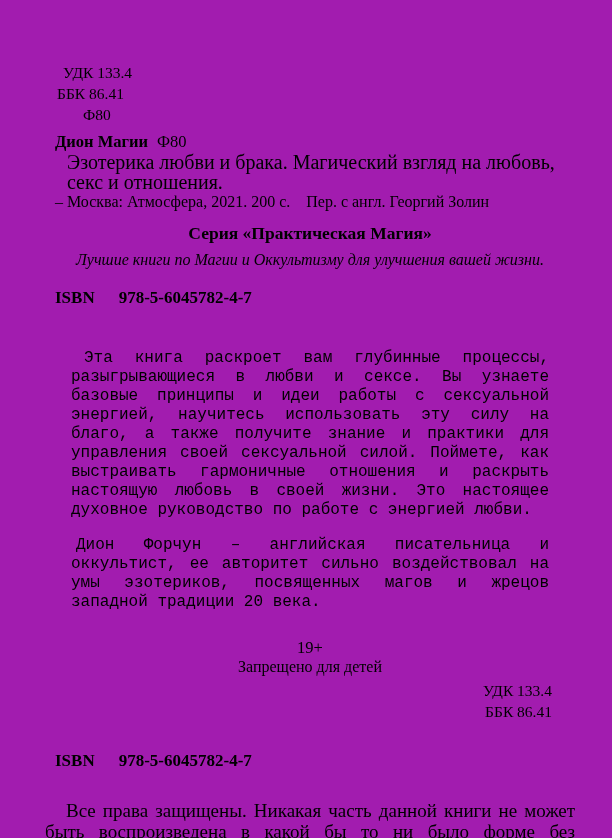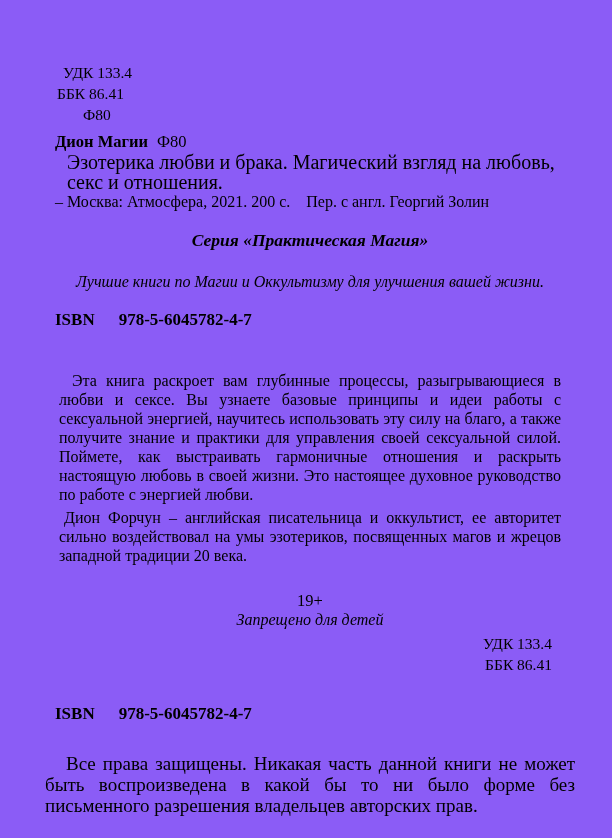--- a/index.html
+++ b/index.html
@@ -8,75 +8,75 @@
     background: #ffffff;
     color: #000000;
     font-family: "Liberation Serif", serif;
   }
   .page {
     position: relative;
     box-sizing: border-box;
     width: 612px; height: 838px;
     padding: 62px 47px 0 55px;
     overflow: hidden;
-    background: #8b5cf6;
+    background: #a21caf;
   }
 
   
   .class-top { font-size: 15.5px; line-height: 21px; }
   .class-top .l1 { padding-left: 8px; }
   .class-top .l2 { padding-left: 2px; }
   .class-top .l3 { padding-left: 28px; }
 
   .author-line { margin-top: 7px; font-size: 16.5px; line-height: 20px; }
   .author-line .author { font-weight: bold; }
   .author-line .code { margin-left: 9px; }
 
   .title-line { font-size: 20px; line-height: 20px; padding-left: 12px; }
   .pub-line { font-size: 16px; line-height: 20px; }
   .pub-line .translation { margin-left: 16px; }
 
   .series-name {
-    margin-top: 17px;
+    margin-top: 10px;
     text-align: center;
     font-size: 17.5px; line-height: 22px;
-    font-weight: bold; font-style: italic;
+    font-weight: bold; 
   }
   .series-tagline {
-    margin-top: 21px;
+    margin-top: 6px;
     text-align: center;
     font-size: 16px; line-height: 19px;
     font-style: italic;
     font-family: Liberation Serif, serif;
   }
 
   .isbn-line { margin-top: 18px; font-size: 17px; line-height: 22px; font-weight: bold; }
   .isbn-line .isbn-number { margin-left: 24px; }
   .isbn-line.second { margin-top: 28px; }
 
   .annotation {
     margin-top: 40px;
   }
   .annotation p {
-    margin: 4px;
+    margin: 16px;
     font-size: 16px; line-height: 19px;
     text-align: justify;
+    font-family: Liberation Mono, monospace;
   }
   .annotation p.p1 { text-indent: 13px; }
   .annotation p.p2 { text-indent: 5px; }
 
   .age-badge {
     margin-top: 26px;
     text-align: center;
     font-size: 16.5px; line-height: 19px;
   }
   .age-note {
     text-align: center;
     font-size: 16px; line-height: 19px;
-    font-style: italic;
   }
 
   .class-bottom {
     margin-top: 4px;
     text-align: right;
     padding-right: 13px;
     font-size: 15.5px; line-height: 21px;
   }
 
   .rights {

